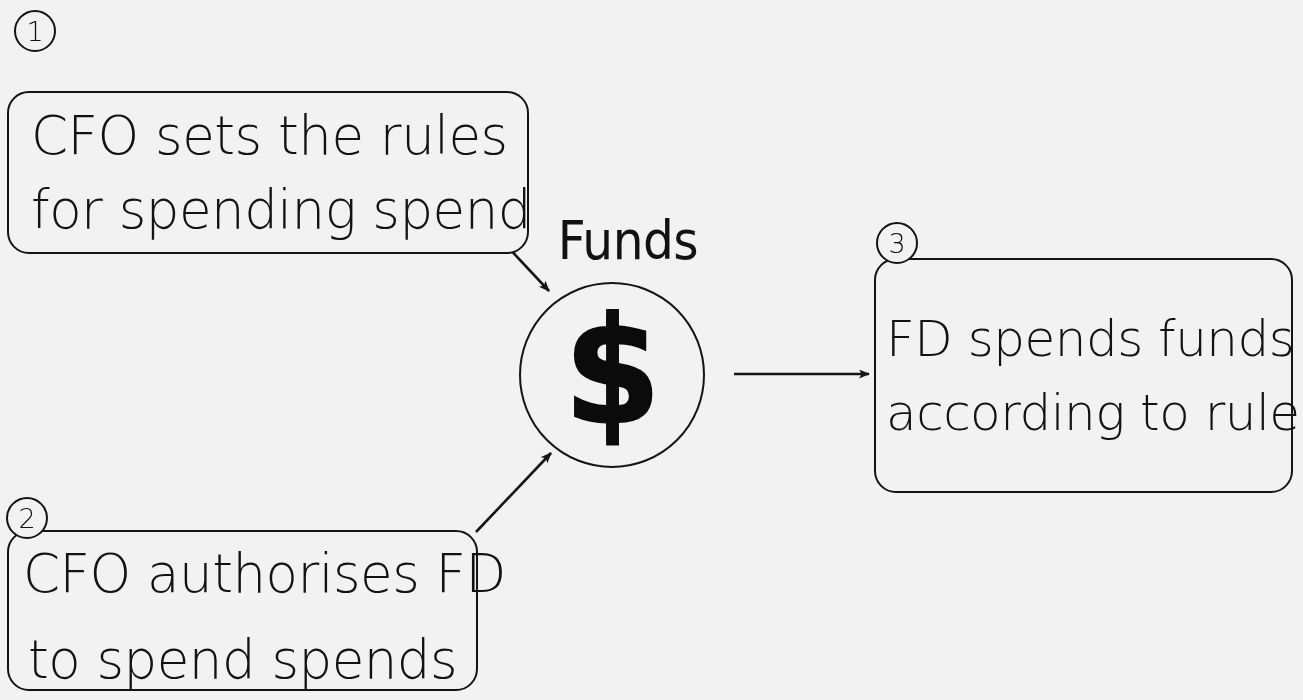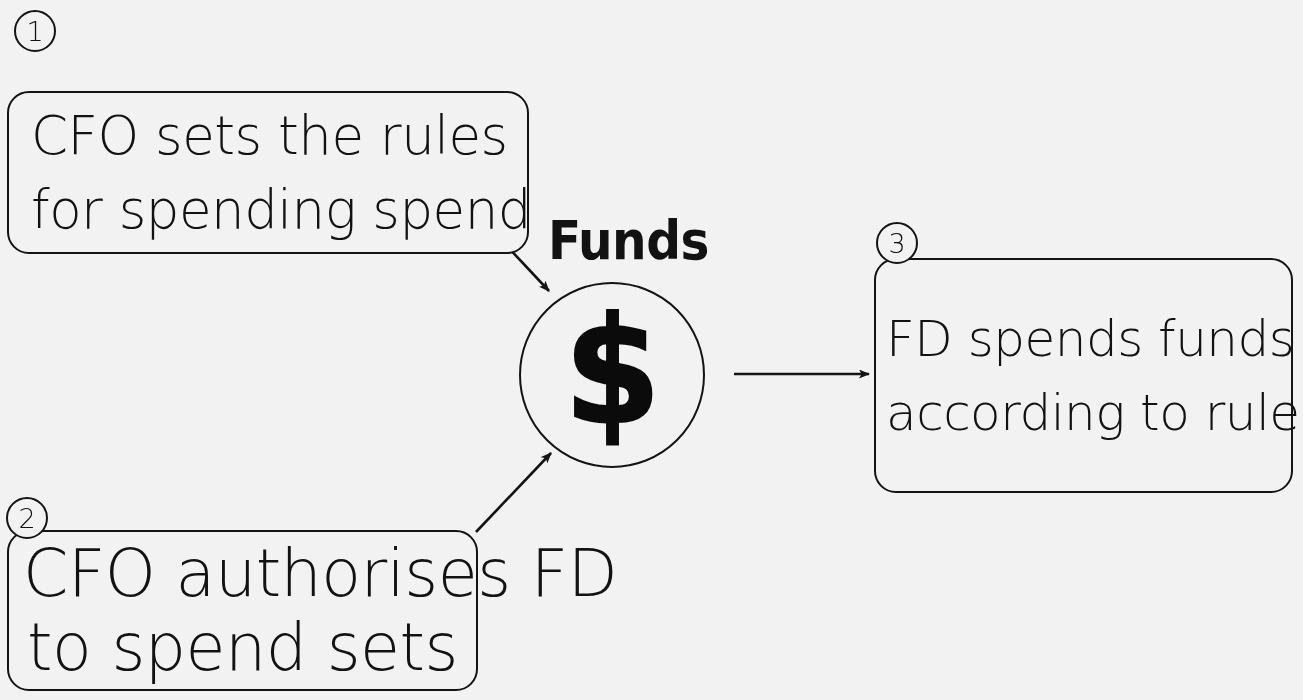--- a/index.html
+++ b/index.html
@@ -54,23 +54,24 @@
     line-height: 74px;
     text-align: left;
   }
 
   #box-2 {
     left: 7px;  top: 530px;
     width: 471px; height: 161px;
     padding: 0 14px;
   }
   #box-2 .step-text {
-    font-size: 65px;
+    font-size: 53px;
     line-height: 74px;
     text-align: center;
+    margin-top: 12px;
   }
 
   #box-3 {
     left: 874px; top: 258px;
     width: 419px; height: 235px;
     padding: 0 10px;
   }
   #box-3 .step-text {
     font-size: 50px;
     line-height: 74px;
@@ -125,21 +126,21 @@
     transform: translateY(-3px) scaleX(0.94);
     -webkit-text-stroke: 2px #0b0b0b;
   }
   #funds-label {
     position: absolute;
     left: 548px;
     top: 212px;
     width: 160px;
     text-align: center;
     font-family: "DejaVu Sans", sans-serif;
-    font-weight: 700;
+    font-weight: 400;
     font-stretch: condensed;
     font-size: 54px;
     line-height: 58px;
     color: #121212;
     letter-spacing: -0.5px;
   }
 
   
   #connectors {
     position: absolute;
@@ -168,21 +169,21 @@
   </svg>
 
   <div id="box-1" class="step-box">
     <div class="step-text">CFO sets  the rules</div>
     <div class="step-text">for spending spend</div>
   </div>
   <div id="step-number-1" class="step-number">1</div>
 
   <div id="box-2" class="step-box">
     <div class="step-text">CFO authorises FD</div>
-    <div class="step-text">to spend sets</div>
+    <div class="step-text">to spend spends</div>
   </div>
   <div id="step-number-2" class="step-number">2</div>
 
   <div id="box-3" class="step-box">
     <div class="step-text">FD spends funds</div>
     <div class="step-text">according to rules</div>
   </div>
   <div id="step-number-3" class="step-number">3</div>
 
   <div id="funds-label">Funds</div>

